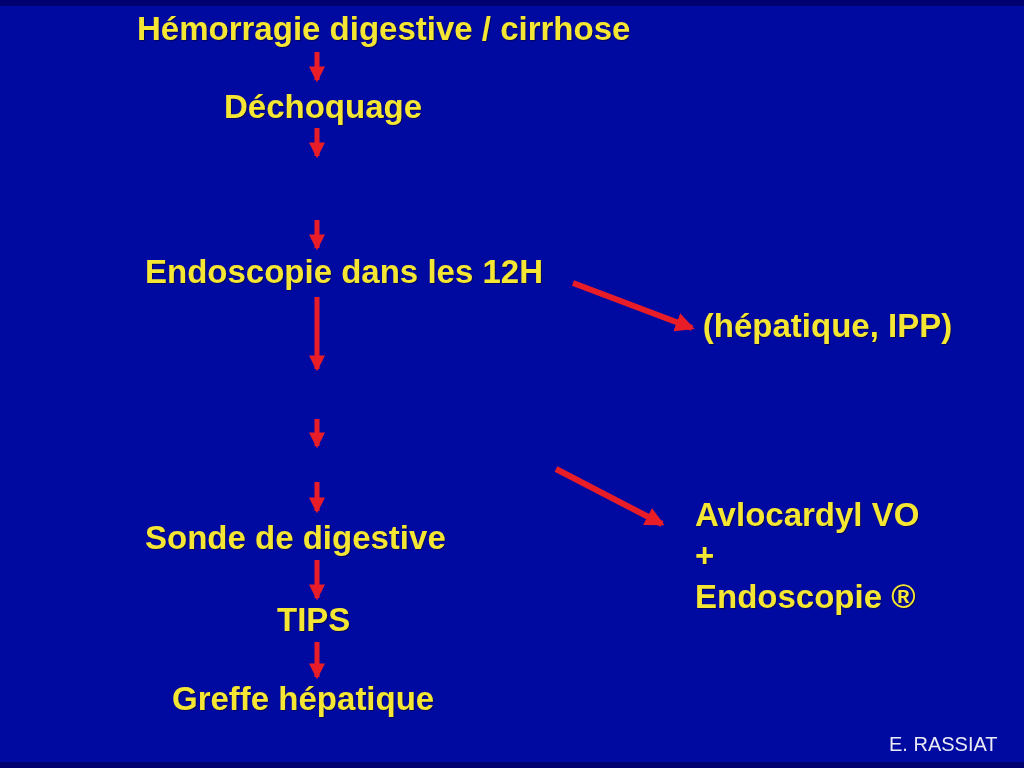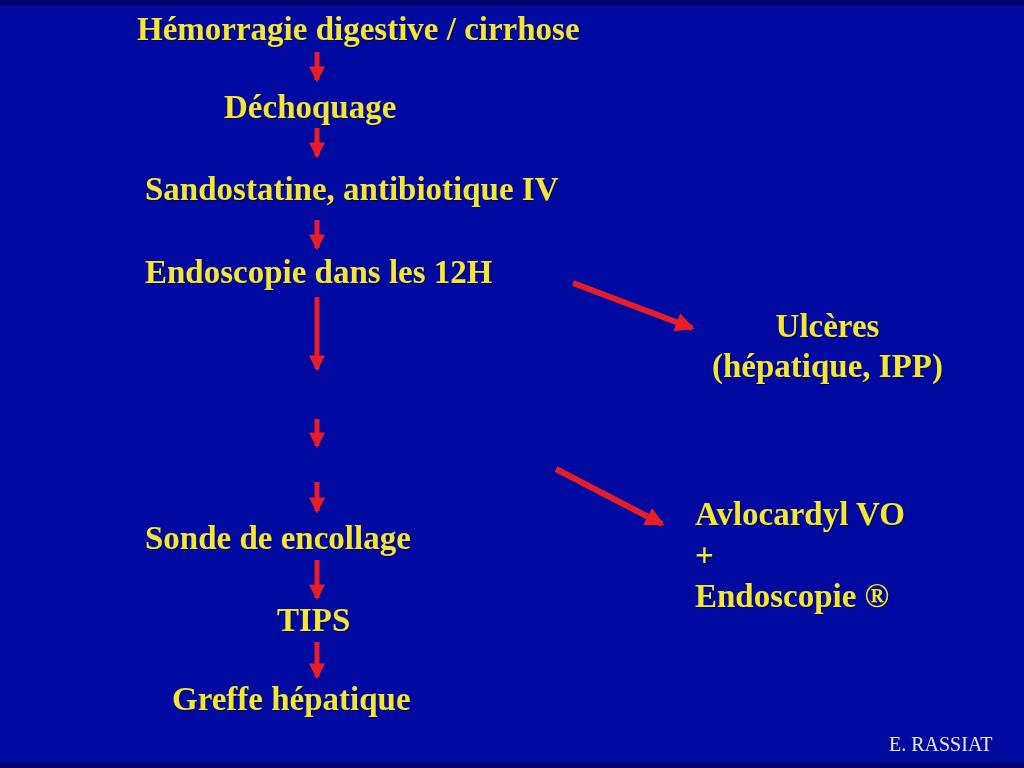--- a/index.html
+++ b/index.html
@@ -10,21 +10,21 @@
     --white: #EAEAF4;
   }
   * { margin: 0; padding: 0; box-sizing: border-box; }
   html, body { background: #000; }
   .slide {
     position: relative;
     width: 1024px;
     height: 768px;
     background: var(--bg, #000AA0);
     overflow: hidden;
-    font-family: Liberation Serif, serif;
+    font-family: Liberation Sans, sans-serif;
   }
   .strip {
     position: absolute;
     left: 0;
     width: 1024px;
     background: var(--edge, #000070);
   }
   .strip.top { top: 0; height: 6px; }
   .strip.bottom { bottom: 0; height: 6px; }
   .arrows {
@@ -86,34 +86,32 @@
     <line x1="317" y1="482" x2="317" y2="511" stroke-width="5" marker-end="url(#ah)"></line>
     <line x1="556" y1="469" x2="662" y2="524" stroke-width="6" marker-end="url(#ah)"></line>
     <line x1="317" y1="560" x2="317" y2="598" stroke-width="5" marker-end="url(#ah)"></line>
     <line x1="317" y1="642" x2="317" y2="677" stroke-width="5" marker-end="url(#ah)"></line>
   </svg>
 
   <div class="node" style="left:137px; top:11px">Hémorragie digestive / cirrhose</div>
 
   <div class="node" style="left:224px; top:89px">Déchoquage</div>
 
-  <div class="node" style="left:145px; top:171px">Sandostatine, antibiotique IV</div>
 
   <div class="node" style="left:145px; top:254px">Endoscopie dans les 12H</div>
 
 
 
-  <div class="node" style="left:145px; top:520px">Sonde de encollage</div>
+  <div class="node" style="left:145px; top:520px">Sonde de digestive</div>
 
   <div class="node" style="left:277px; top:602px">TIPS</div>
 
   <div class="node" style="left:172px; top:681px">Greffe hépatique</div>
 
   <div class="branch ulceres">
-    <div>Ulcères</div>
     <div>(hépatique, IPP)</div>
   </div>
 
   <div class="branch eradication">
     <div>Avlocardyl VO</div>
     <div>+</div>
     <div>Endoscopie ®</div>
   </div>
 
   <div class="credit">E. RASSIAT</div>

